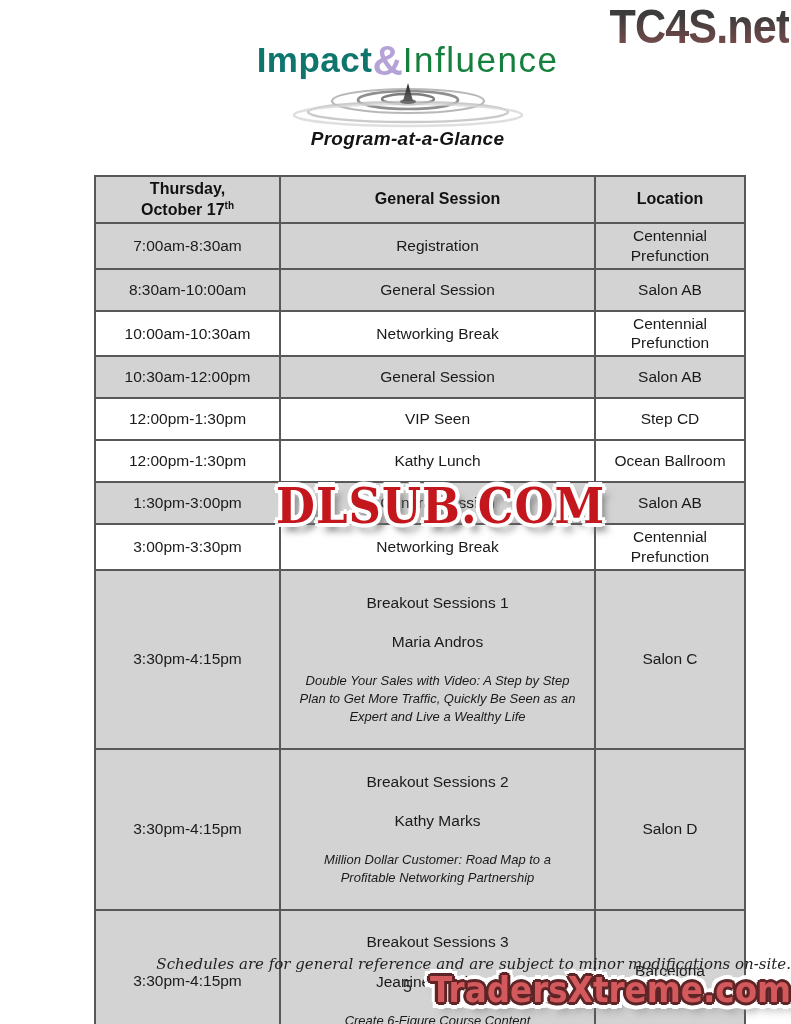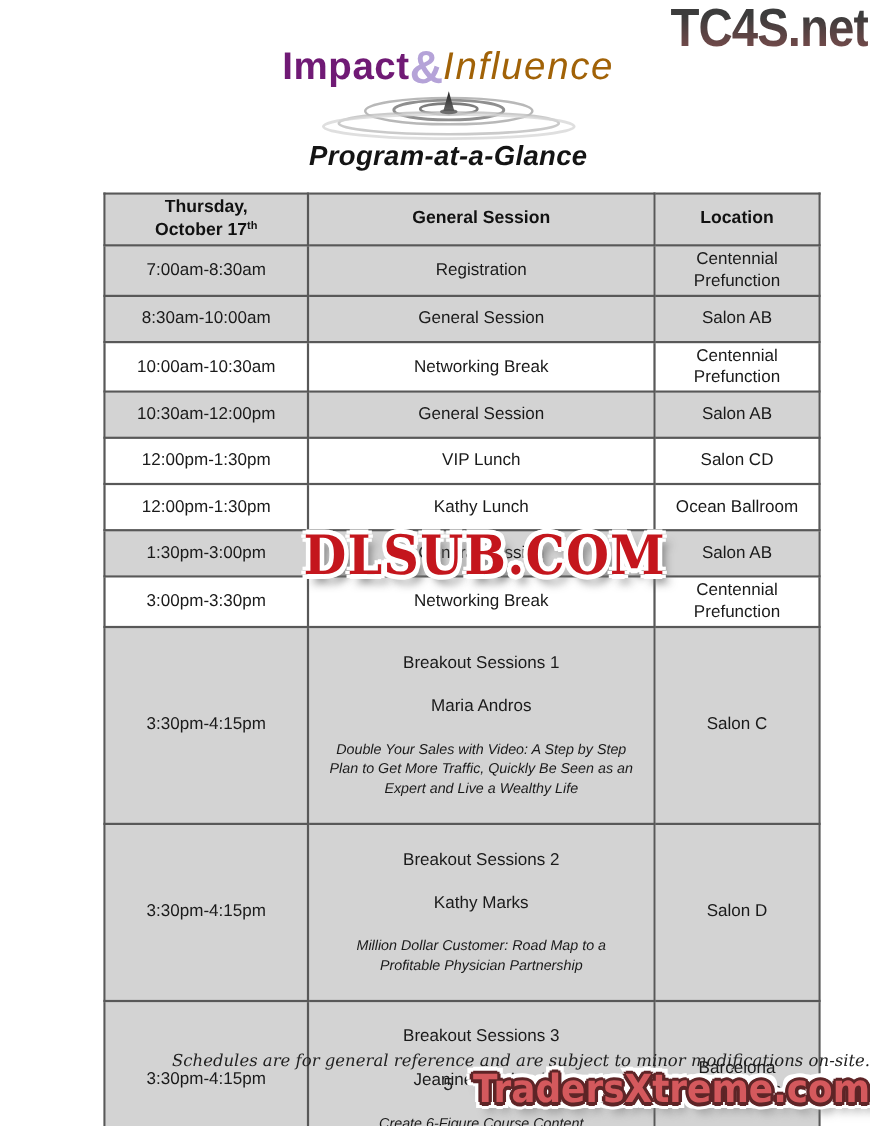--- a/index.html
+++ b/index.html
@@ -18,29 +18,29 @@
     transform:scaleX(0.88); transform-origin:100% 0;
     color:#5a4444;
     background:linear-gradient(to bottom, #3c3c3c 30%, #6c4848 75%, #8a5a5a 100%);
     -webkit-background-clip:text; background-clip:text;
     -webkit-text-fill-color:transparent;
   }
 
   
   .logo-block { position:absolute; top:38px; left:0; width:100%; text-align:center; }
   .logo-line { font-size:35px; line-height:1.1; white-space:nowrap; }
-  .logo-impact { font-weight:bold; color:#701a75; letter-spacing:0.5px; }
+  .logo-impact { font-weight:bold; color:#0f766e; letter-spacing:0.5px; }
   .logo-amp { color:#b5a3d8; font-weight:bold; font-size:42px; vertical-align:-3px; }
-  .logo-influence { font-weight:normal; color:#a16207; letter-spacing:1.5px;font-style:italic; }
+  .logo-influence { font-weight:normal; color:#15803d; letter-spacing:1.5px; }
   .ripple { display:block; margin:-2px auto 0 auto; }
 
   
   .title {
     position:absolute; top:128px; left:0; width:100%; text-align:center;
-    font-size:25px; font-weight:bold; font-style:italic; color:#141414;
+    font-size:19px; font-weight:bold; font-style:italic; color:#141414;
     letter-spacing:0.3px;
   }
 
   
   table.schedule {
     position:absolute; top:175px; left:70px; width:650px;
     border-collapse:collapse; table-layout:fixed;
   }
   .schedule col.c-time { width:185px; }
   .schedule col.c-session { width:315px; }
@@ -168,22 +168,22 @@
         <td class="loc">Centennial
 Prefunction</td>
       </tr>
       <tr class="shaded">
         <td class="time">10:30am-12:00pm</td>
         <td class="session">General Session</td>
         <td class="loc">Salon AB</td>
       </tr>
       <tr>
         <td class="time">12:00pm-1:30pm</td>
-        <td class="session">VIP Lunch</td>
-        <td class="loc">Salon CD</td>
+        <td class="session">VIP Seen</td>
+        <td class="loc">Step CD</td>
       </tr>
       <tr>
         <td class="time">12:00pm-1:30pm</td>
         <td class="session">Kathy Lunch</td>
         <td class="loc">Ocean Ballroom</td>
       </tr>
       <tr class="shaded">
         <td class="time">1:30pm-3:00pm</td>
         <td class="session">General Session</td>
         <td class="loc">Salon AB</td>
@@ -204,21 +204,21 @@
 Expert and Live a Wealthy Life</div>
         </td>
         <td class="loc">Salon C</td>
       </tr>
       <tr class="shaded">
         <td class="time">3:30pm-4:15pm</td>
         <td class="session">
           <div class="s-title">Breakout Sessions 2</div>
           <div class="s-speaker">Kathy Marks</div>
           <div class="s-desc">Million Dollar Customer: Road Map to a
-Profitable Physician Partnership</div>
+Profitable Networking Partnership</div>
         </td>
         <td class="loc">Salon D</td>
       </tr>
       <tr class="shaded">
         <td class="time">3:30pm-4:15pm</td>
         <td class="session">
           <div class="s-title">Breakout Sessions 3</div>
           <div class="s-speaker">Jeanine Blackwell</div>
           <div class="s-desc">Create 6-Figure Course Content</div>
         </td>

